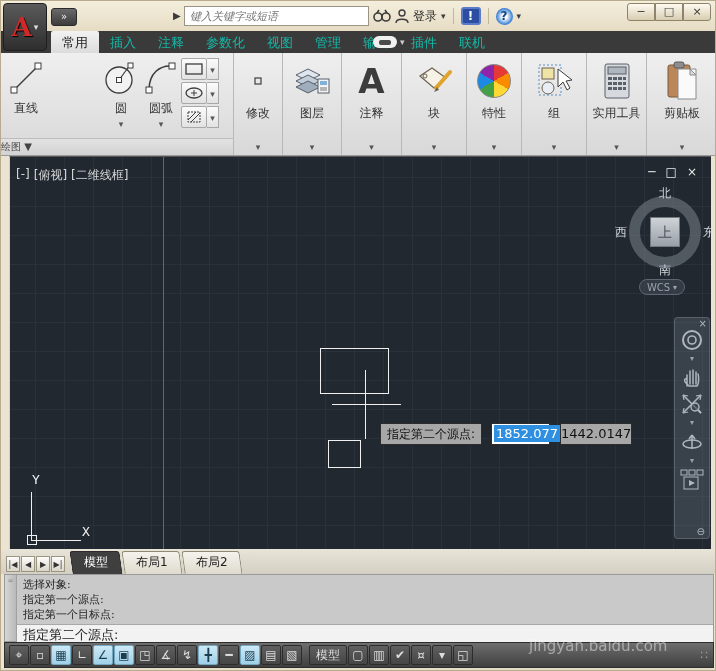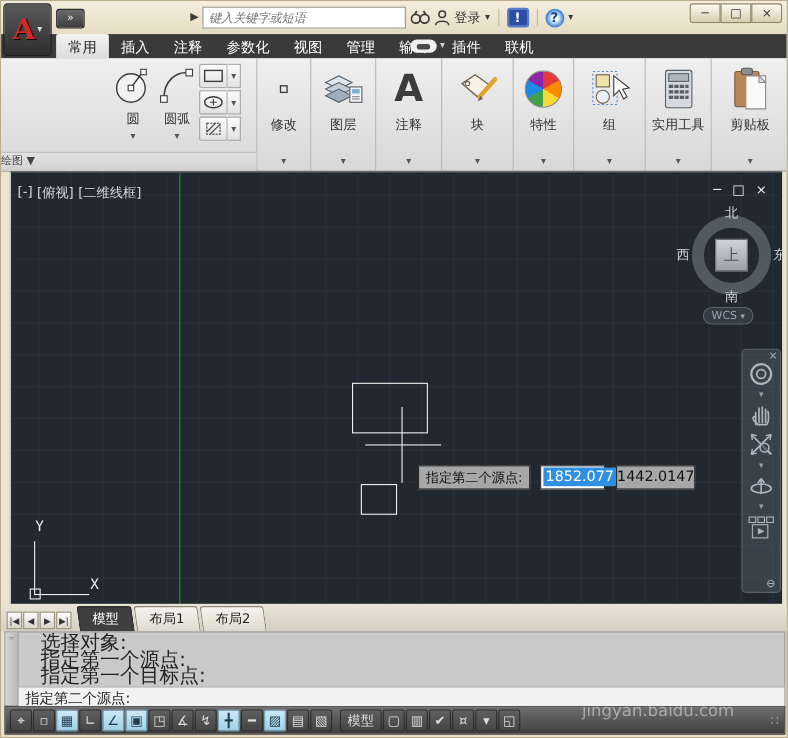--- a/index.html
+++ b/index.html
@@ -35,21 +35,21 @@
                 color:#14457e; font-weight:bold; font-size:12px; text-align:center; line-height:17px; }
   .win-btns { position:absolute; right:6px; top:2px; display:flex; }
   .win-btn { width:28px; height:18px; background:linear-gradient(#fdfaf0,#d8cdb2); border:1px solid #8f general;
              border:1px solid #8f8469; color:#3a3a3a; font-size:11px; text-align:center; line-height:16px; }
   .win-btn:first-child { border-radius:3px 0 0 3px; }
   .win-btn:last-child { border-radius:0 3px 3px 0; }
 
   
   .tabrow { position:absolute; left:0; top:30px; width:716px; height:22px; background:#3a3a3a; }
   .tabs { position:absolute; left:50px; top:0; height:22px; display:flex; }
-  .rtab { padding:3px 11px; font-size:13px; color:#ffffff; cursor:pointer; }
+  .rtab { padding:3px 11px; font-size:13px; color:#14b8a6; cursor:pointer; }
   .rtab.active { background:linear-gradient(#f2f2f2,#dcdcdc); color:#222; border-radius:2px 2px 0 0;font-family:Liberation Serif, serif; }
   .ribbon-min { position:absolute; left:372px; top:5px; display:flex; align-items:center; gap:3px; }
   .ribbon-min .pill { width:24px; height:12px; background:#f0f0f0; border-radius:6px;
                       display:flex; align-items:center; justify-content:center; }
   .ribbon-min .pill span { display:block; width:12px; height:5px; background:#4a4a4a; border-radius:2px; }
   .ribbon-min .caret { color:#ccc; font-size:9px; }
 
   
   .ribbon { position:absolute; left:0; top:52px; width:716px; height:103px;
             background:linear-gradient(#efefef,#d8d8d8); border-bottom:1px solid #9a9a9a; }
@@ -138,21 +138,21 @@
           margin-right:2px; cursor:pointer; transform:skewX(8deg); }
   .ltab > span { display:inline-block; transform:skewX(-8deg); }
   .ltab.active { background:#3f3f3f; color:#fff; border-color:#2a2a2a; }
 
   
   .cmd { position:absolute; left:3px; top:573px; width:710px; height:68px; background:#c9c9c9;
          border:1px solid #9a9a9a; display:flex; }
   .cmd-gutter { width:12px; background:linear-gradient(90deg,#d6d6d6,#b9b9b9); border-right:1px solid #a0a0a0;
                 font-size:7px; color:#777; text-align:center; padding-top:2px; cursor:pointer; }
   .cmd-body { flex:1; display:flex; flex-direction:column; }
-  .cmd-hist { flex:1; padding:2px 20px; font-size:18px; color:#222; line-height:15px; }
+  .cmd-hist { flex:1; padding:2px 6px; font-size:11px; color:#222; line-height:15px; }
   .cmd-cur { height:20px; background:#f2f2f2; border-top:1px solid #a8a8a8; font-size:13px;
              color:#222; padding:1px 6px; }
 
   
   .statusbar { position:absolute; left:3px; top:641px; width:710px; height:26px;
                background:linear-gradient(#6e6e6e,#3f3f3f); border:1px solid #2e2e2e;
                display:flex; align-items:center; padding:0 4px; }
   .coords { color:#e8e8e8; font-size:12px; font-family:"DejaVu Sans Mono",monospace; width:218px; padding-left:12px; }
   .sbtns { display:flex; gap:1px; align-items:center; }
   .sbtn { width:20px; height:20px; background:linear-gradient(#5f5f5f,#454545); border:1px solid #2c2c2c;
@@ -227,20 +227,30 @@
       <span class="pill">
           <span></span>
         </span>
       <span class="caret">▾</span>
     </div>
   </div>
 
   <div class="ribbon">
 
     <div class="panel" style="left:0; width:233px;">
+      <div class="bigtool" style="left:4px; width:42px;">
+        <div class="ticon">
+          <svg width="38" height="38" viewBox="0 0 38 38">
+            <line x1="7" y1="31" x2="31" y2="7" stroke="#3c3c3c" stroke-width="1.5"></line>
+            <rect x="4" y="28" width="6" height="6" fill="#fff" stroke="#3c3c3c"></rect>
+            <rect x="28" y="4" width="6" height="6" fill="#fff" stroke="#3c3c3c"></rect>
+          </svg>
+        </div>
+        <div class="tlabel">直线</div>
+      </div>
       <div class="bigtool" style="left:100px; width:40px;">
         <div class="ticon">
           <svg width="38" height="38" viewBox="0 0 38 38">
             <circle cx="17" cy="21" r="13" fill="#f2f2f2" stroke="#3c3c3c" stroke-width="1.3"></circle>
             <line x1="17" y1="21" x2="28" y2="6" stroke="#3c3c3c" stroke-width="1.2"></line>
             <rect x="14.5" y="18.5" width="5" height="5" fill="#fff" stroke="#3c3c3c"></rect>
             <rect x="26" y="4" width="5" height="5" fill="#fff" stroke="#3c3c3c"></rect>
           </svg>
         </div>
         <div class="tlabel">圆</div>

